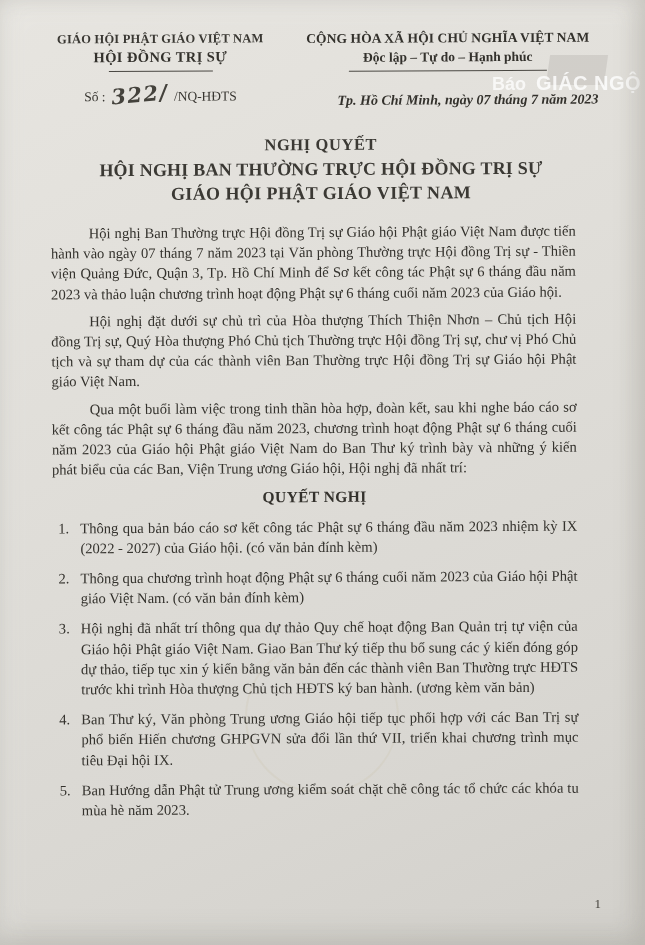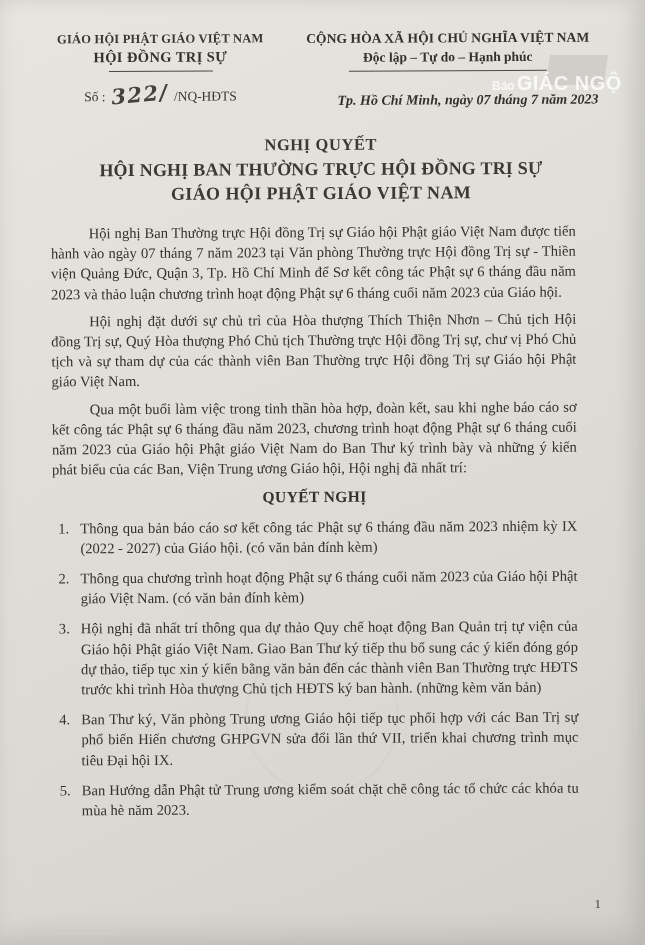--- a/index.html
+++ b/index.html
@@ -84,23 +84,23 @@
   }
 
   
   .watermark {
     position: absolute; top: 72px; left: 492px;
     z-index: 4; white-space: nowrap;
     font-family: "Liberation Sans", sans-serif;
     pointer-events: none;
   }
   .wm-small {
-    font-size: 12px; font-weight: 700;
+    font-size: 18px; font-weight: 700;
     color: rgba(255,255,255,0.75);
-    margin-right: 2px;
+    margin-right: 10px;
   }
   .wm-big {
     font-size: 20px; font-weight: 700; letter-spacing: 0.5px;
     color: rgba(255,255,255,0.8);
   }
   .wm-logo-mark {
     position: absolute; top: 55px; left: 548px;
     width: 58px; height: 30px;
     background: rgba(55,52,48,0.10);
     transform: skewX(-8deg);
@@ -222,21 +222,21 @@
     <div class="list-item">
       <span class="li-num">1.</span>
       <span class="li-text"><span>Thông qua bản báo cáo sơ kết công tác Phật sự 6 tháng đầu năm 2023 nhiệm kỳ IX (2022 - 2027) của Giáo hội.</span> <span class="attach">(có văn bản đính kèm)</span></span>
     </div>
     <div class="list-item">
       <span class="li-num">2.</span>
       <span class="li-text"><span>Thông qua chương trình hoạt động Phật sự 6 tháng cuối năm 2023 của Giáo hội Phật giáo Việt Nam.</span> <span class="attach">(có văn bản đính kèm)</span></span>
     </div>
     <div class="list-item">
       <span class="li-num">3.</span>
-      <span class="li-text"><span>Hội nghị đã nhất trí thông qua dự thảo Quy chế hoạt động Ban Quản trị tự viện của Giáo hội Phật giáo Việt Nam. Giao Ban Thư ký tiếp thu bổ sung các ý kiến đóng góp dự thảo, tiếp tục xin ý kiến bằng văn bản đến các thành viên Ban Thường trực HĐTS trước khi trình Hòa thượng Chủ tịch HĐTS ký ban hành.</span> <span class="attach">(những kèm văn bản)</span></span>
+      <span class="li-text"><span>Hội nghị đã nhất trí thông qua dự thảo Quy chế hoạt động Ban Quản trị tự viện của Giáo hội Phật giáo Việt Nam. Giao Ban Thư ký tiếp thu bổ sung các ý kiến đóng góp dự thảo, tiếp tục xin ý kiến bằng văn bản đến các thành viên Ban Thường trực HĐTS trước khi trình Hòa thượng Chủ tịch HĐTS ký ban hành.</span> <span class="attach">(ương kèm văn bản)</span></span>
     </div>
     <div class="list-item">
       <span class="li-num">4.</span>
       <span class="li-text"><span>Ban Thư ký, Văn phòng Trung ương Giáo hội tiếp tục phối hợp với các Ban Trị sự phổ biến Hiến chương GHPGVN sửa đổi lần thứ VII, triển khai chương trình mục tiêu Đại hội IX.</span><span class="attach"></span></span>
     </div>
     <div class="list-item">
       <span class="li-num">5.</span>
       <span class="li-text"><span>Ban Hướng dẫn Phật tử Trung ương kiểm soát chặt chẽ công tác tổ chức các khóa tu mùa hè năm 2023.</span><span class="attach"></span></span>
     </div>
   </div>

